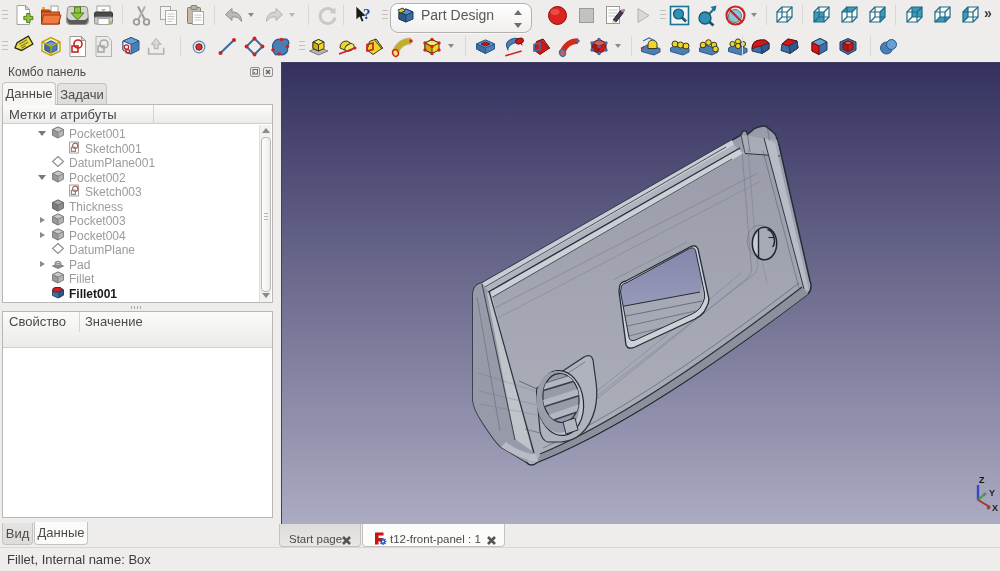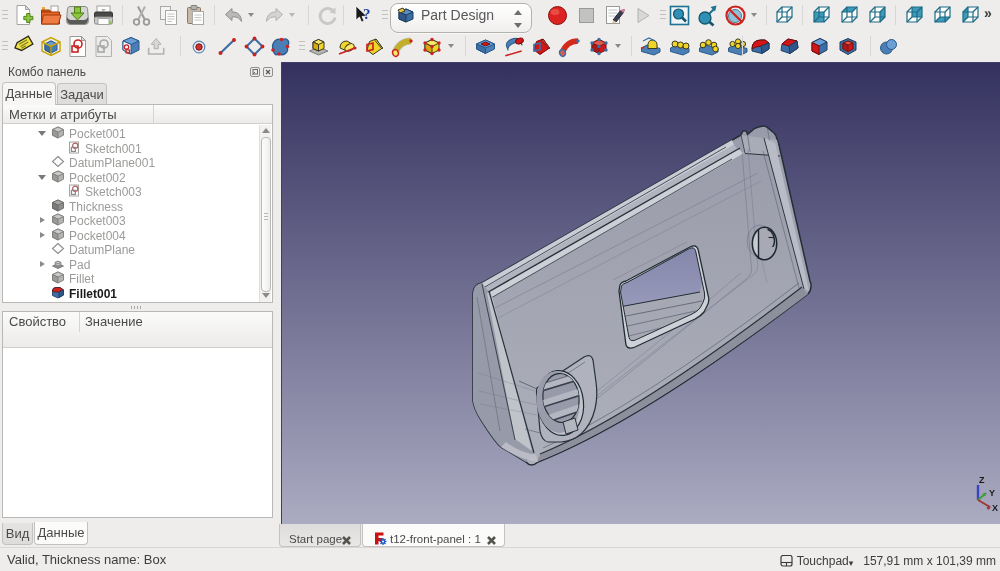--- a/index.html
+++ b/index.html
@@ -751,19 +751,14 @@
           <circle cx="9" cy="9.5" r="2.2" fill="#1a56c4"></circle>
           <circle cx="9" cy="9.5" r="1" fill="#fdfdfd"></circle>
         </svg></span>
       <span style="position:absolute;left:27px;top:4px;font-size:11.5px">t12-front-panel : 1</span>
       <span style="position:absolute;right:7px;top:6px"><svg width="11" height="11" viewBox="0 0 11 11" style="position:relative;top:1px">
           <path d="M2,2 L9,9 M9,2 L2,9" stroke="#55544f" stroke-width="2.6"></path>
         </svg></span>
     </div>
 </div>
 <div id="status">
-  <span style="position:absolute;left:7px;top:4px">Valid, Thickness name: Box</span>
-  <span style="position:absolute;right:4px;top:5px;font-size:12px"><svg width="13" height="12" viewBox="0 0 13 12" style="position:relative;top:2px;margin-right:4px">
-        <rect x="1" y="0.5" width="11" height="10.5" rx="2" fill="none" stroke="#3c3c3c" stroke-width="1.2"></rect>
-        <line x1="1" y1="7.5" x2="12" y2="7.5" stroke="#3c3c3c" stroke-width="1.1"></line>
-        <line x1="6.5" y1="7.5" x2="6.5" y2="11" stroke="#3c3c3c" stroke-width="1.1"></line>
-      </svg>Touchpad<span style="font-size:9px;position:relative;top:1px">▾</span>&nbsp;&nbsp; 157,91 mm x 101,39 mm</span>
+  <span style="position:absolute;left:7px;top:4px">Fillet, Internal name: Box</span>
 </div>
 
 </body></html>

